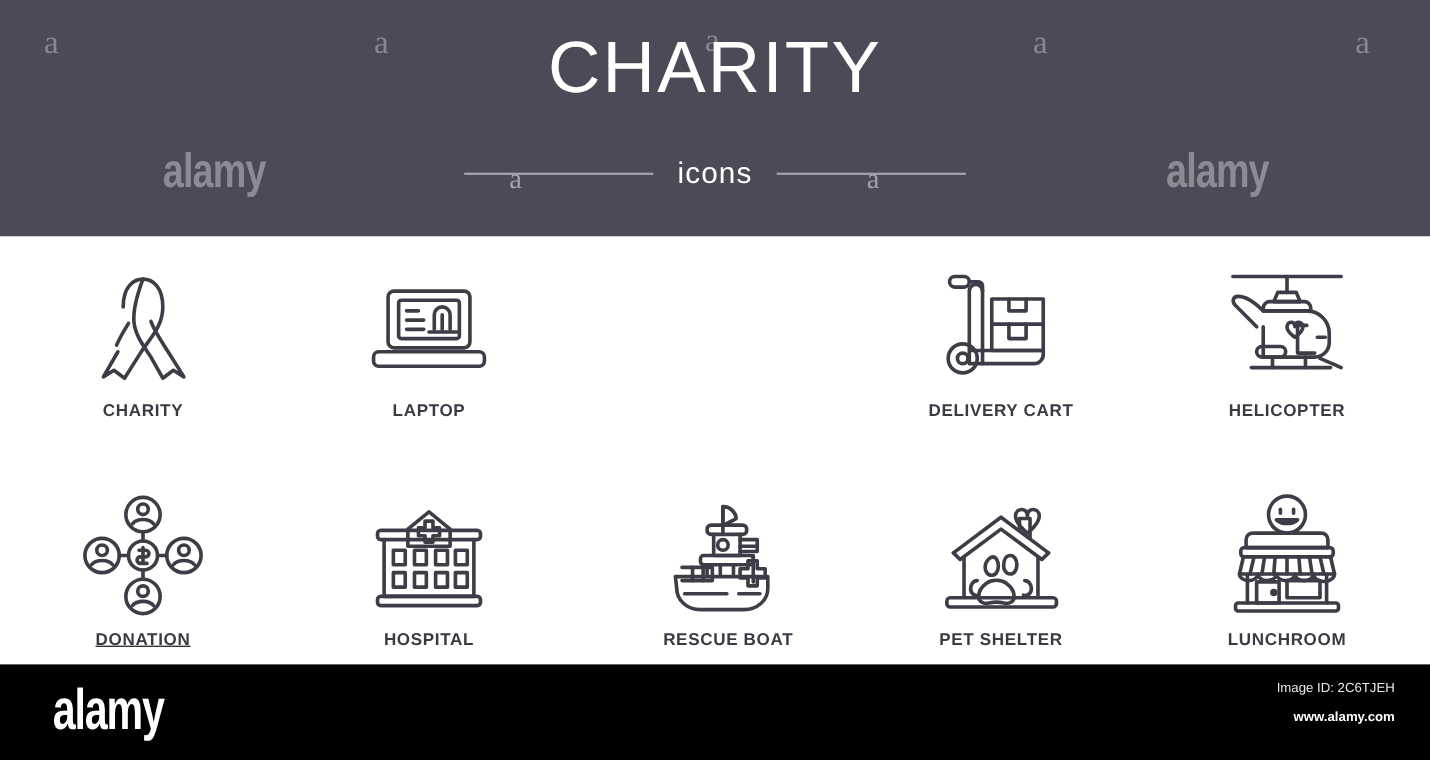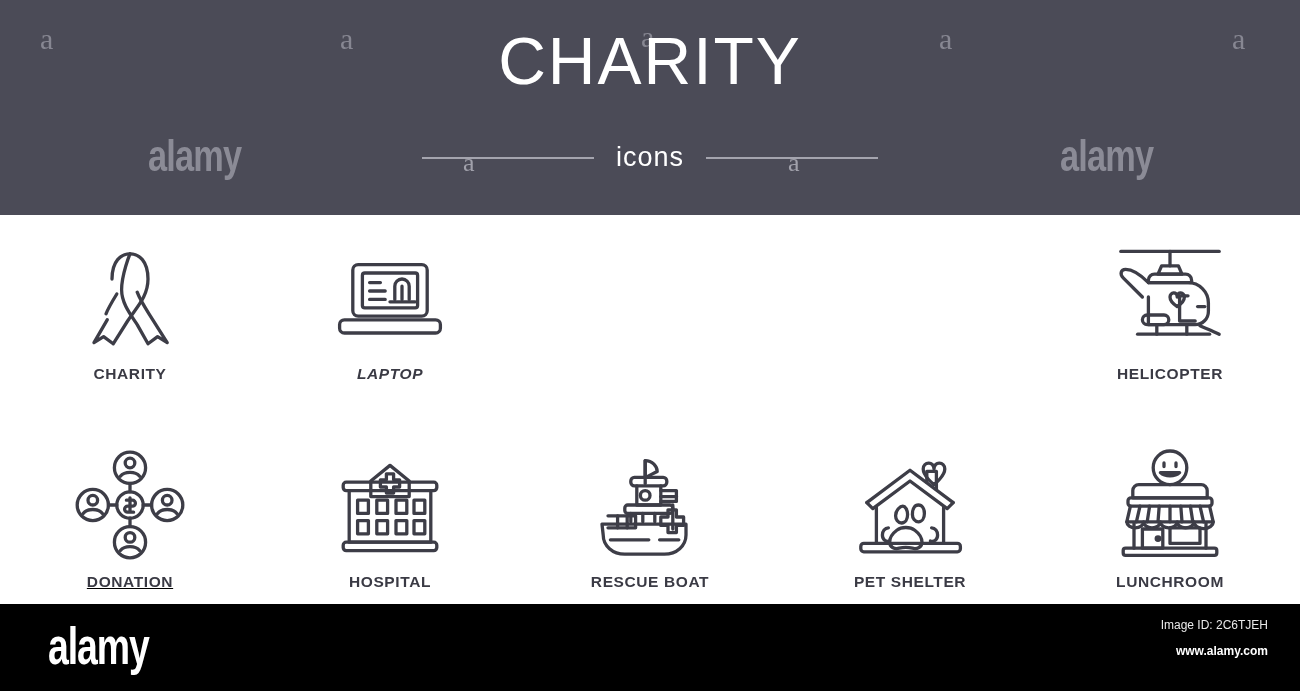--- a/index.html
+++ b/index.html
@@ -205,33 +205,48 @@
 
     <div class="cell" style="left:0px;   top:0px;">
       <svg class="icon-svg art" viewBox="0 0 200 200">
         <path d="M70 70 C70 40 85 28 100 28 C115 28 130 40 130 70 C130 100 110 118 96 140 L72 178 L56 166 L40 176 L62 138"></path>
         <path d="M78 95 C70 108 64 118 60 128"></path>
         <path d="M100 28 C100 28 86 62 86 88 C86 110 100 128 112 146 L130 178 L146 166 L162 176 L138 138 C128 122 118 108 112 92"></path>
       </svg>
       <div class="lbl">CHARITY</div>
     </div>
 
-    <div class="cell" style="left:260px; top:0px;font-style:italic;">
+    <div class="cell" style="left:260px; top:0px;">
       <svg class="icon-svg art" viewBox="0 0 200 200">
         <rect x="38" y="46" width="124" height="86" rx="9"></rect>
         <rect x="54" y="60" width="92" height="58" rx="4"></rect>
         <path d="M24 138 h152 a8 8 0 0 1 8 8 v6 a8 8 0 0 1 -8 8 h-152 a8 8 0 0 1 -8 -8 v-6 a8 8 0 0 1 8 -8 z"></path>
         <path d="M66 76 h18 M66 90 h26 M66 104 h26"></path>
         <path d="M108 104 v-22 a12 12 0 0 1 24 0 v22 M120 104 v-22"></path>
         <path d="M100 108 h42"></path>
       </svg>
       <div class="lbl">LAPTOP</div>
     </div>
 
 
+    <div class="cell" style="left:780px; top:0px;">
+      <svg class="icon-svg art" viewBox="0 0 200 200">
+        <rect x="22" y="24" width="30" height="16" rx="8"></rect>
+        <path d="M52 32 h14 a6 6 0 0 1 6 6 v8"></path>
+        <path d="M72 46 a10 10 0 0 0 -20 0 v110 h98 a14 14 0 0 0 14 -14 v-6 h-112"></path>
+        <path d="M72 46 v110"></path>
+        <circle cx="42" cy="148" r="22"></circle>
+        <circle cx="42" cy="148" r="8"></circle>
+        <rect x="86" y="58" width="78" height="78"></rect>
+        <path d="M86 96 h78"></path>
+        <path d="M112 58 v18 h26 v-18"></path>
+        <path d="M112 96 v22 h26 v-22"></path>
+      </svg>
+      <div class="lbl">DELIVERY CART</div>
+    </div>
 
     <div class="cell" style="left:1040px;top:0px;">
       <svg class="icon-svg art" viewBox="0 0 200 200">
         <path d="M18 24 h164"></path>
         <path d="M100 24 v24"></path>
         <path d="M86 48 h28 l6 14 h-40 z"></path>
         <path d="M74 62 h52 a10 10 0 0 1 10 10 v4 h-72 v-4 a10 10 0 0 1 10 -10 z"></path>
         <path d="M64 76 h66 a34 34 0 0 1 34 34 v14 a22 22 0 0 1 -22 22 h-78 v-46"></path>
         <path d="M64 76 c-14 -14 -26 -22 -38 -22 c-8 0 -10 8 -4 14 l32 32"></path>
         <path d="M100 100 c0 -8 12 -10 12 0 c0 -10 12 -8 12 0 c0 8 -12 16 -12 16 s-12 -8 -12 -16z"></path>
@@ -278,21 +293,21 @@
         <rect x="110" y="92" width="18" height="22"></rect>
         <rect x="140" y="92" width="18" height="22"></rect>
         <rect x="46" y="126" width="18" height="22"></rect>
         <rect x="78" y="126" width="18" height="22"></rect>
         <rect x="110" y="126" width="18" height="22"></rect>
         <rect x="140" y="126" width="18" height="22"></rect>
       </svg>
       <div class="lbl">HOSPITAL</div>
     </div>
 
-    <div class="cell" style="left:520px; top:208px;">
+    <div class="cell" style="left:532px; top:208px;">
       <svg class="icon-svg art" viewBox="0 0 200 200">
         <path d="M92 64 v-38"></path>
         <path d="M92 26 c12 0 20 10 20 18 c-8 4 -14 8 -20 10 z"></path>
         <rect x="68" y="54" width="60" height="14" rx="6"></rect>
         <path d="M78 68 v32 h40 v-32"></path>
         <circle cx="92" cy="84" r="8"></circle>
         <path d="M118 76 h26 v18 h-26"></path>
         <path d="M118 86 h26"></path>
         <rect x="58" y="100" width="80" height="14" rx="5"></rect>
         <path d="M68 114 v14 M88 114 v14 M108 114 v14"></path>

